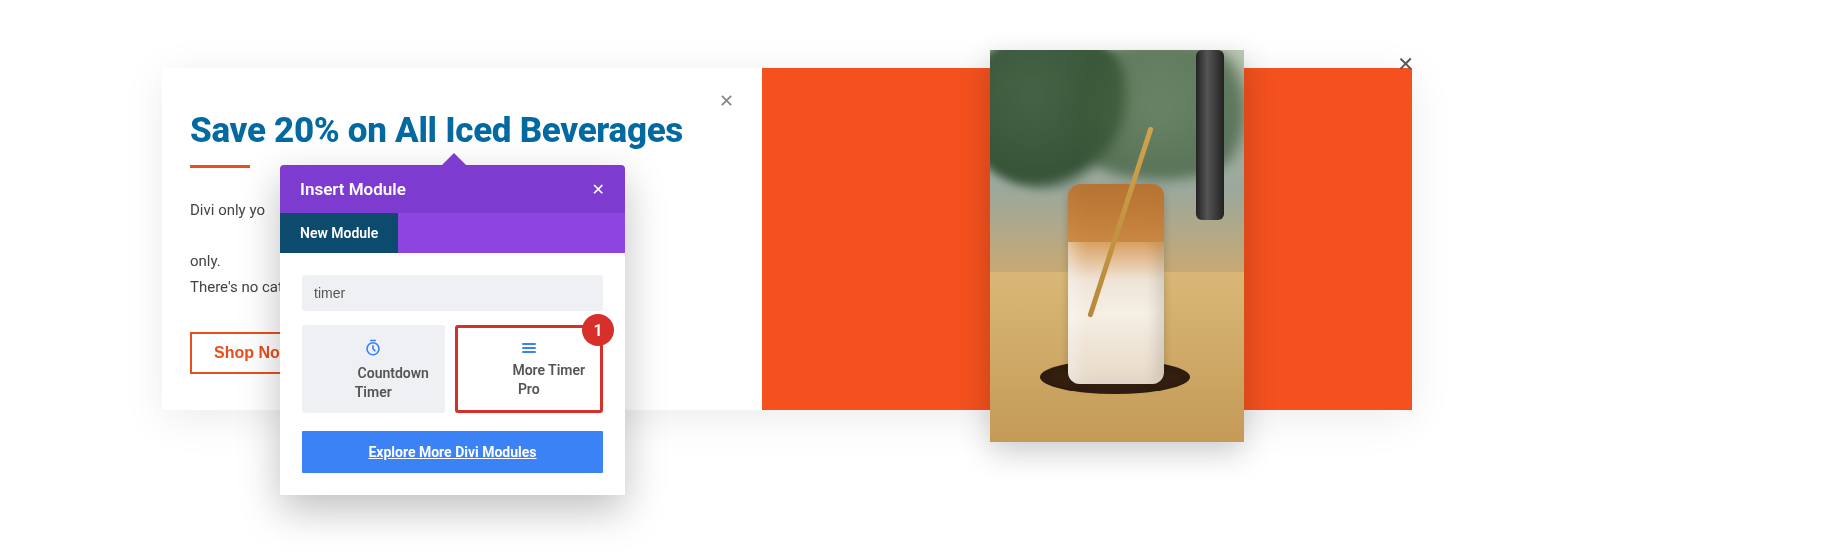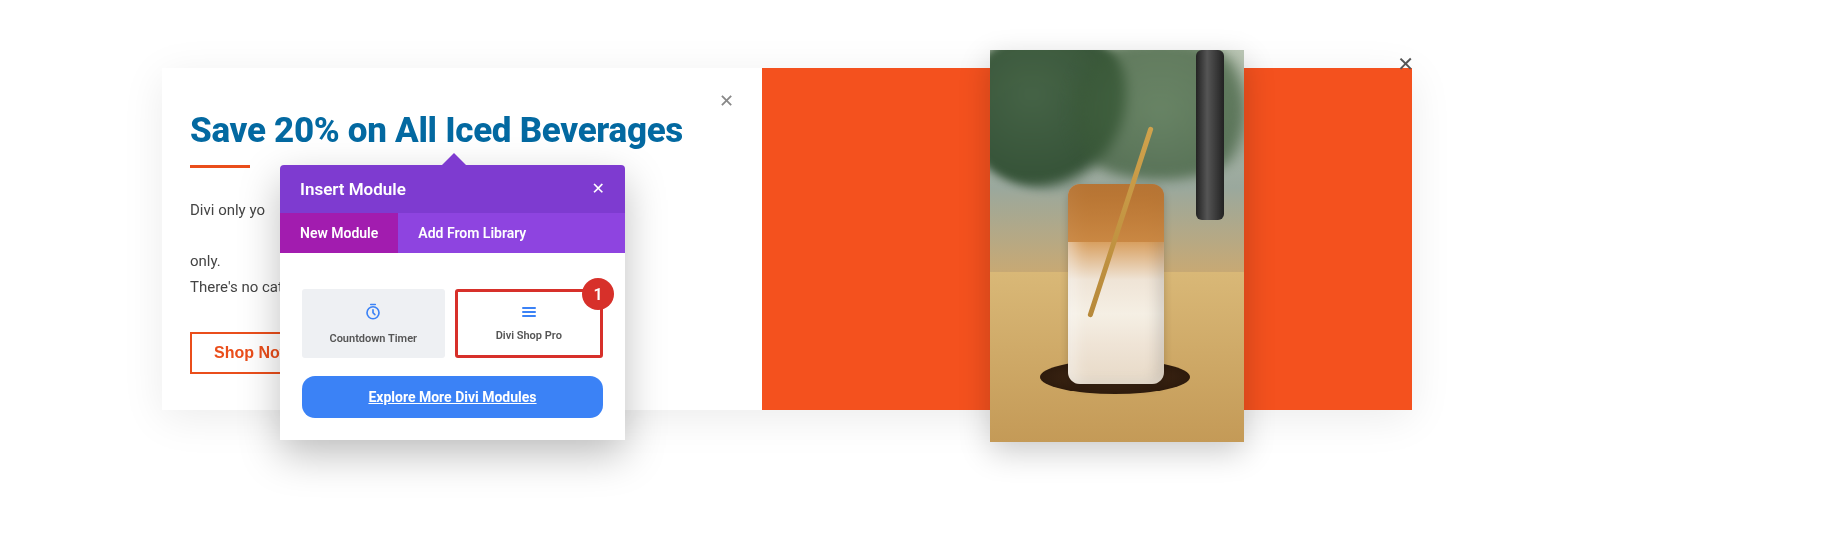--- a/index.html
+++ b/index.html
@@ -192,20 +192,21 @@
     width: 0; height: 0;
     border-left: 14px solid transparent;
     border-right: 14px solid transparent;
     border-bottom: 14px solid #7e3bd0;
   }
   .insert-header {
     background: #7e3bd0;
     color: #fff;
     padding: 14px 20px;
     display: flex;
+    align-items: center;
     justify-content: space-between;
     border-radius: 4px 4px 0 0;
   }
   .insert-header-title {
     font-size: 17px;
     font-weight: 600;
   }
   .insert-header-close {
     color: #fff;
     font-size: 16px;
@@ -215,21 +216,21 @@
     display: flex;
     background: #8e44e0;
   }
   .insert-tab {
     padding: 12px 20px;
     color: #fff;
     font-size: 14px;
     font-weight: 600;
     cursor: pointer;
   }
-  .insert-tab.active { background: #a21caf; }
+  .insert-tab.active { background: #0c4a6e; }
 
   .insert-body {
     padding: 22px;
     background: #fff;
   }
   .search-box {
     width: 100%;
     background: #eef0f3;
     border: none;
     padding: 10px 12px;
@@ -256,23 +257,24 @@
     border: 3px solid #d7302a;
   }
   .module-icon {
     color: #3b82f6;
     font-size: 16px;
     display: block;
     margin: 0 auto 6px auto;
   }
   .module-icon svg { display:block; margin:0 auto; }
   .module-label {
-    font-size: 11px;
+    font-size: 14px;
     color: #555;
     font-weight: 600;
+    margin-left: 40px;
   }
 
   .badge {
     position: absolute;
     top: -14px;
     right: -14px;
     width: 32px; height: 32px;
     background: #d7302a;
     color: #fff;
     border-radius: 50%;
@@ -287,21 +289,21 @@
     display: block;
     width: 100%;
     margin-top: 18px;
     background: #3b82f6;
     color: #fff;
     text-align: center;
     padding: 13px 0;
     font-size: 14px;
     font-weight: 700;
     text-decoration: underline;
-    border-radius: 13px;
+    border-radius: 1px;
     cursor: pointer;
   }
 </style>
 </head>
 <body>
 
 <div class="outer-close">✕</div>
 
 <div class="promo-card">
   <div class="promo-left">
@@ -331,41 +333,41 @@
 </div>
 
 <div class="insert-panel">
   <div class="insert-arrow"></div>
   <div class="insert-header">
     <span class="insert-header-title">Insert Module</span>
     <span class="insert-header-close">✕</span>
   </div>
   <div class="insert-tabs">
     <div class="insert-tab active">New Module</div>
-    <div class="insert-tab">Add From Library</div>
   </div>
   <div class="insert-body">
+    <input class="search-box" type="text" value="timer" style="">
     <div class="modules-row">
       <div class="module-card">
         <span class="module-icon">
           <svg width="18" height="18" viewBox="0 0 24 24" fill="none" stroke="#3b82f6" stroke-width="2.2" stroke-linecap="round">
               <circle cx="12" cy="13" r="8"></circle>
               <path d="M12 9v4l2.5 2.5"></path>
               <path d="M9 2h6"></path>
             </svg>
         </span>
         <span class="module-label">Countdown Timer</span>
       </div>
       <div class="module-card highlight">
         <span class="badge">1</span>
         <span class="module-icon">
           <svg width="16" height="12" viewBox="0 0 16 12" fill="none" stroke="#3b82f6" stroke-width="2" stroke-linecap="round">
               <line x1="2" y1="2" x2="14" y2="2"></line>
               <line x1="2" y1="6" x2="14" y2="6"></line>
               <line x1="2" y1="10" x2="14" y2="10"></line>
             </svg>
         </span>
-        <span class="module-label">Divi Shop Pro</span>
+        <span class="module-label">More Timer Pro</span>
       </div>
     </div>
     <div class="explore-btn">Explore More Divi Modules</div>
   </div>
 </div>
 
 </body></html>

